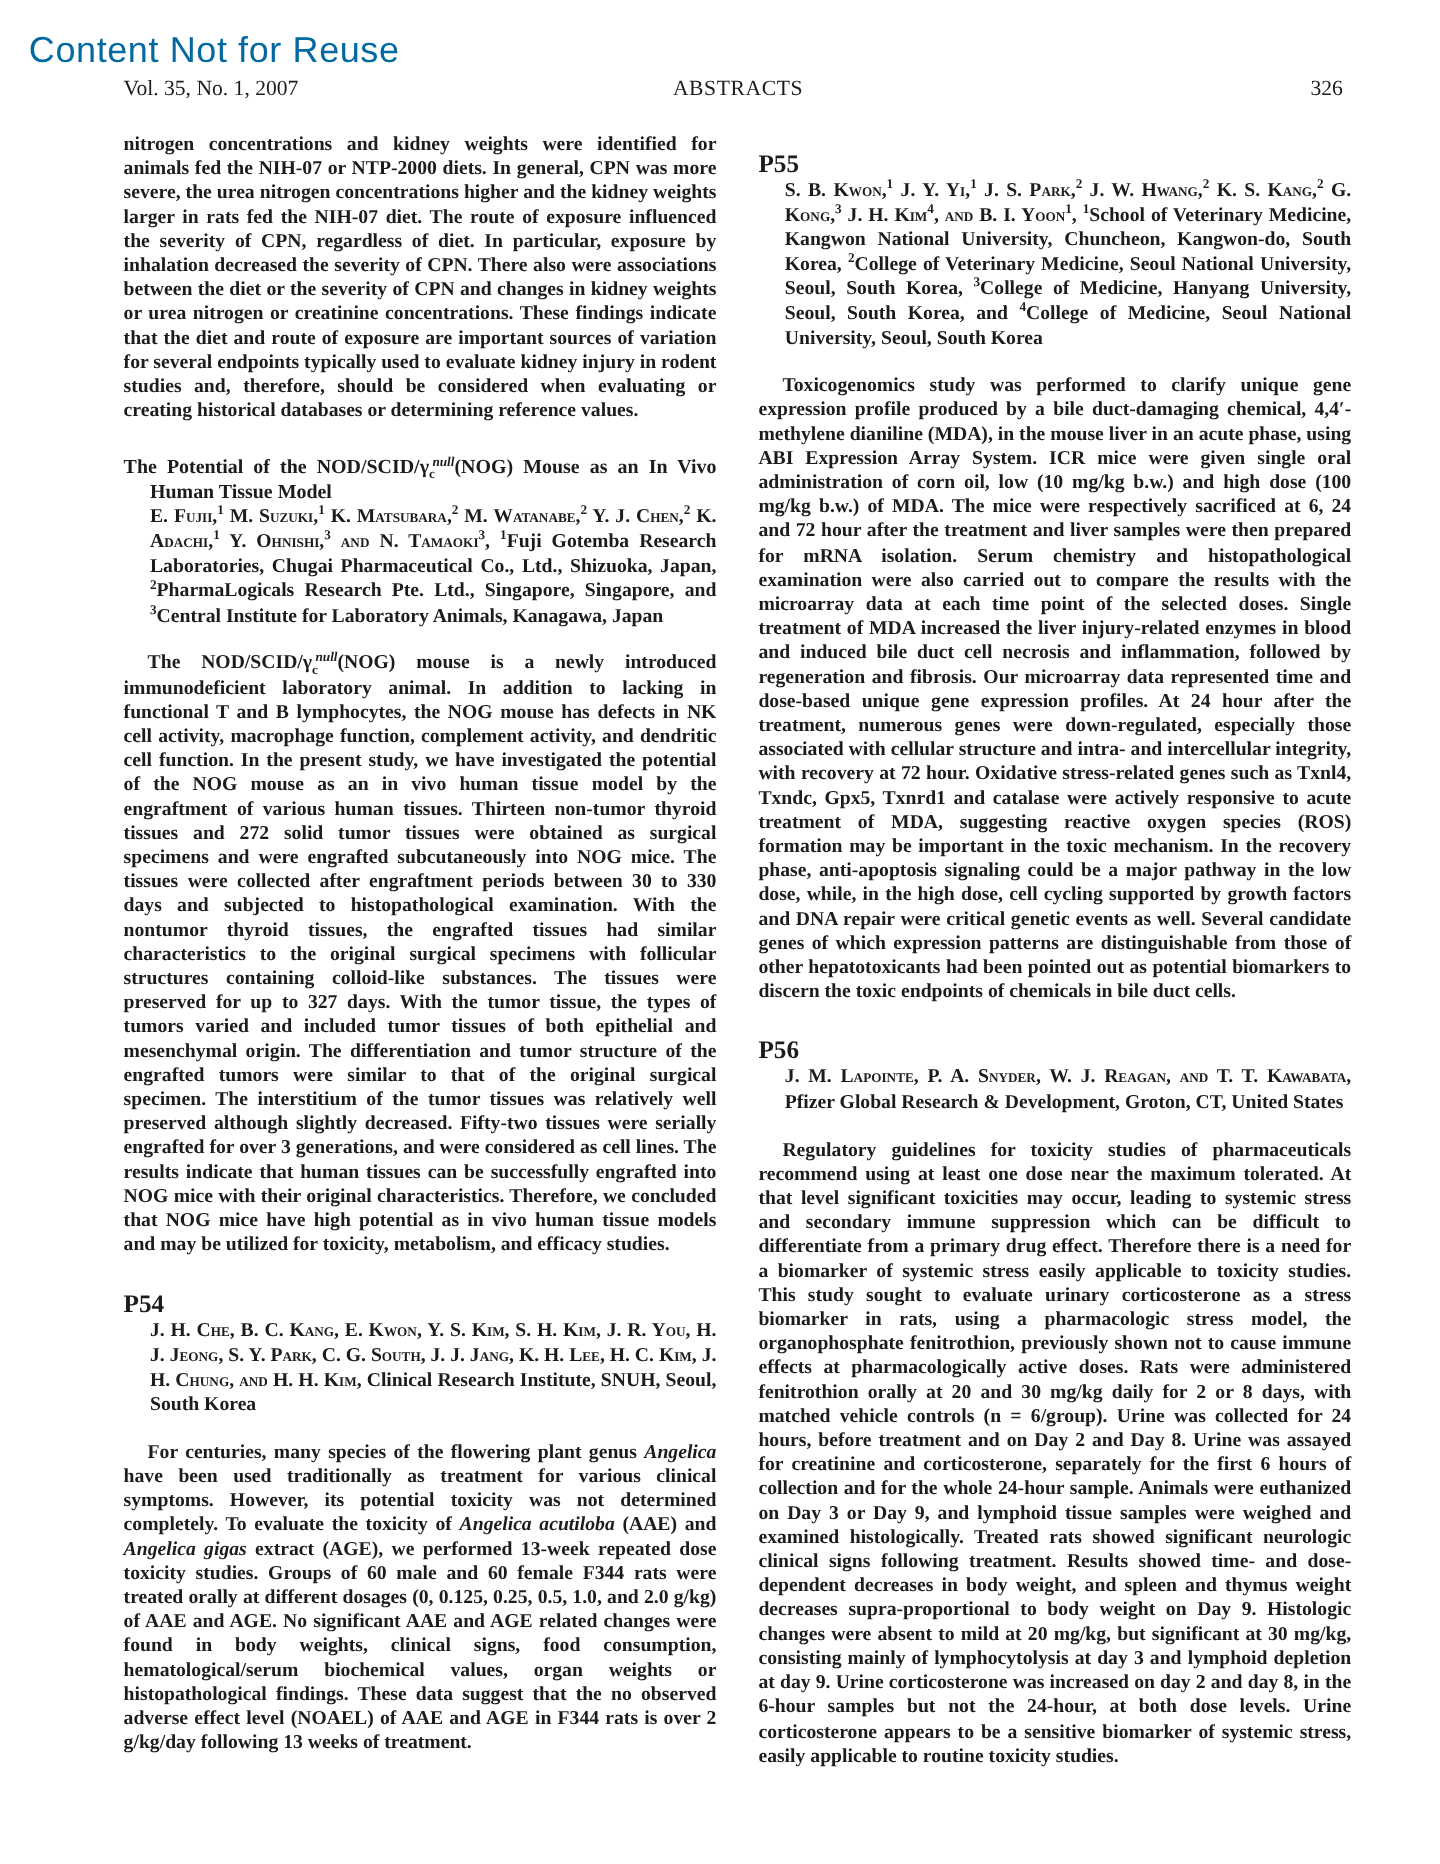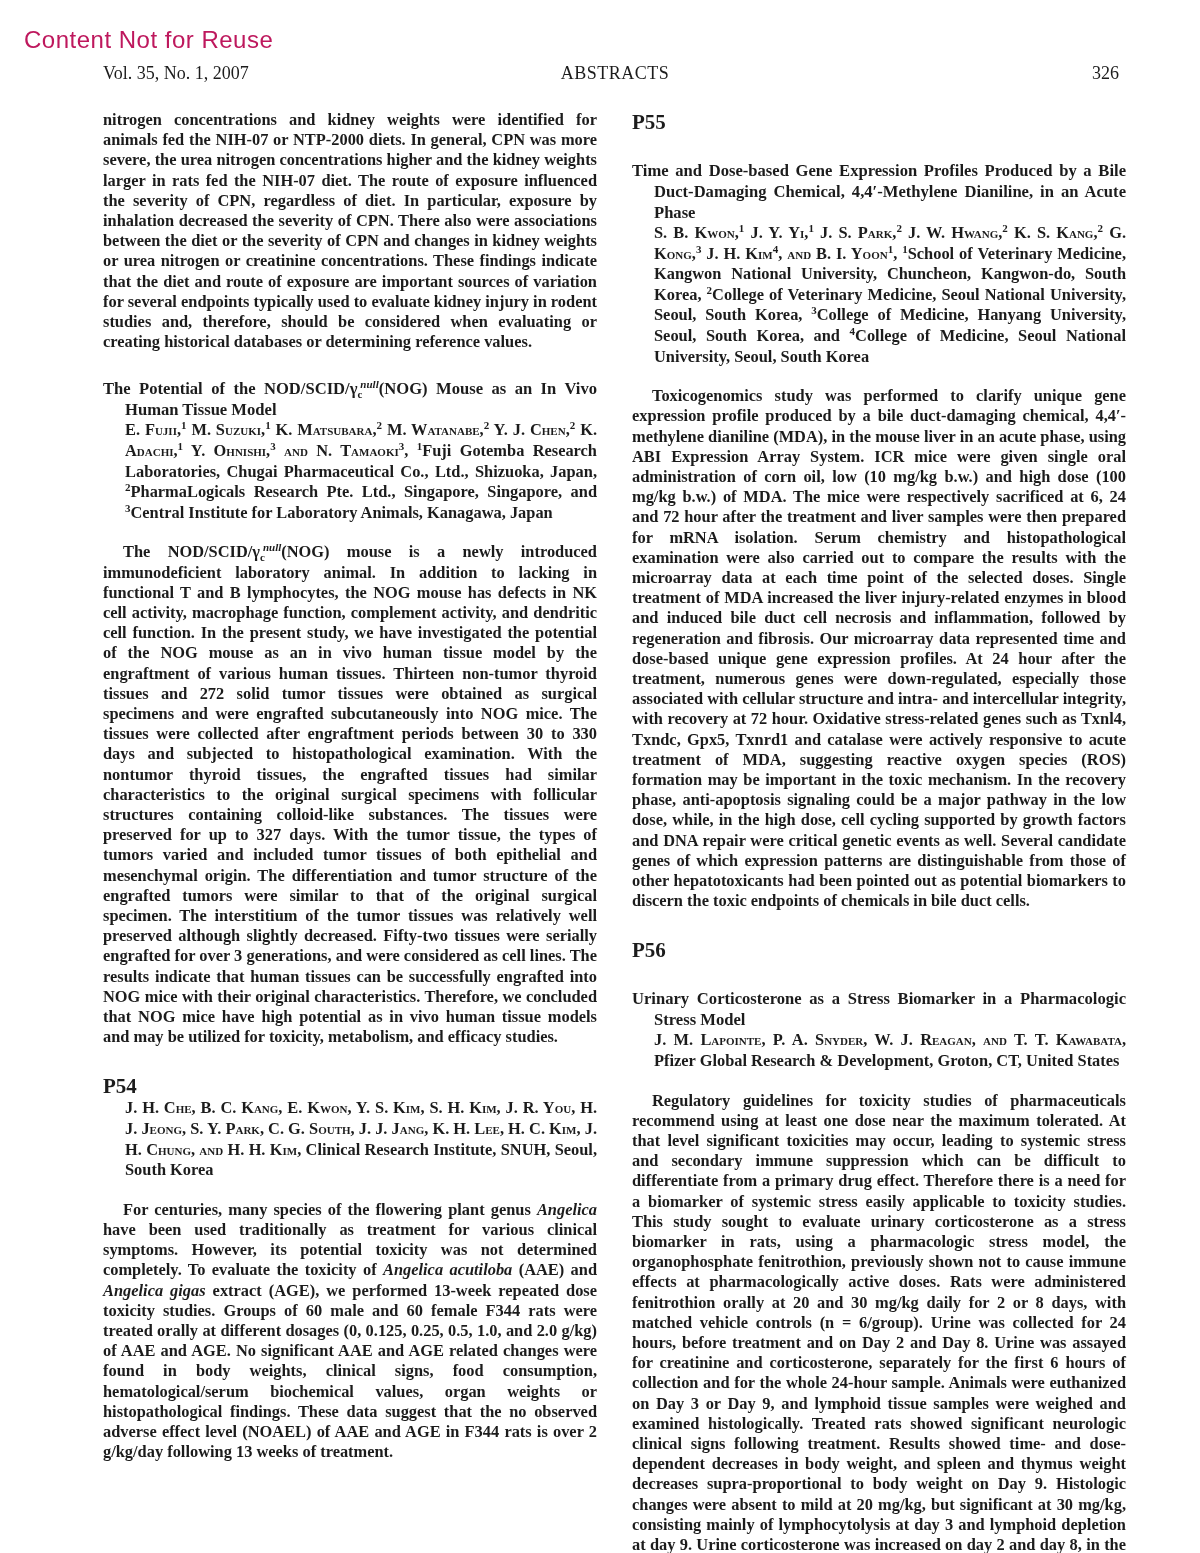--- a/index.html
+++ b/index.html
@@ -8,22 +8,22 @@
     width:1200px; height:1553px;
     margin:0 auto;
     background:#ffffff;
     font-family:"Liberation Serif", serif;
     color:#1c1c1c;
     overflow:hidden;
   }
   .watermark {
     position:absolute; left:24px; top:26px;
     font-family:"Liberation Sans", sans-serif;
-    font-size:24px; font-weight:400;
-    color:#be185d; letter-spacing:0.5px;
+    font-size:30px; font-weight:400;
+    color:#0369a1; letter-spacing:0.5px;
     white-space:nowrap;
   }
   .page-header {
     position:absolute; left:103px; top:62px; width:1024px;
     font-size:18px; line-height:22px;
   }
   .hdr-volume { position:absolute; left:0; top:0; }
   .hdr-title  { position:absolute; left:0; right:0; text-align:center; letter-spacing:0.5px; }
   .hdr-page   { position:absolute; right:8px; top:0; }
   .columns {
@@ -35,21 +35,21 @@
   .body {
     font-size:16.4px; line-height:20.2px;
     text-align:justify;
   }
   .abs-body { margin-top:19px; }
   .indent { text-indent:20px; }
   .abs-num {
     font-size:21px; font-weight:bold; line-height:24px;
     margin-top:27px;
   }
-  .abs-num.first { margin-top:0; }
+  .abs-num.first { margin-top:14px; }
   .abs-title {
     font-size:16.6px; font-weight:bold; line-height:21px;
     margin-top:26px;
     padding-left:22px; text-indent:-22px;
     text-align:justify;
   }
   .abs-authors {
     font-size:16.4px; line-height:20.6px;
     margin-left:22px;
     text-align:justify;
@@ -89,28 +89,26 @@
         <p class="abs-authors"><span class="sc">J. H. Che, B. C. Kang, E. Kwon, Y. S. Kim, S. H. Kim, J. R. You, H. J. Jeong, S. Y. Park, C. G. South, J. J. Jang, K. H. Lee, H. C. Kim, J. H. Chung, and H. H. Kim</span>, Clinical Research Institute, SNUH, Seoul, South Korea</p>
         <p class="body abs-body indent">For centuries, many species of the flowering plant genus <i>Angelica</i> have been used traditionally as treatment for various clinical symptoms. However, its potential toxicity was not determined completely. To evaluate the toxicity of <i>Angelica acutiloba</i> (AAE) and <i>Angelica gigas</i> extract (AGE), we performed 13-week repeated dose toxicity studies. Groups of 60 male and 60 female F344 rats were treated orally at different dosages (0, 0.125, 0.25, 0.5, 1.0, and 2.0 g/kg) of AAE and AGE. No significant AAE and AGE related changes were found in body weights, clinical signs, food consumption, hematological/serum biochemical values, organ weights or histopathological findings. These data suggest that the no observed adverse effect level (NOAEL) of AAE and AGE in F344 rats is over 2 g/kg/day following 13 weeks of treatment.</p>
       </section>
 
     </div>
 
     <div class="col">
 
       <section>
         <h2 class="abs-num first">P55</h2>
-        <h3 class="abs-title">Time and Dose-based Gene Expression Profiles Produced by a Bile Duct-Damaging Chemical, 4,4′-Methylene Dianiline, in an Acute Phase</h3>
         <p class="abs-authors"><span class="sc">S. B. Kwon,<sup>1</sup> J. Y. Yi,<sup>1</sup> J. S. Park,<sup>2</sup> J. W. Hwang,<sup>2</sup> K. S. Kang,<sup>2</sup> G. Kong,<sup>3</sup> J. H. Kim<sup>4</sup>, and B. I. Yoon<sup>1</sup></span>, <sup>1</sup>School of Veterinary Medicine, Kangwon National University, Chuncheon, Kangwon-do, South Korea, <sup>2</sup>College of Veterinary Medicine, Seoul National University, Seoul, South Korea, <sup>3</sup>College of Medicine, Hanyang University, Seoul, South Korea, and <sup>4</sup>College of Medicine, Seoul National University, Seoul, South Korea</p>
         <p class="body abs-body indent">Toxicogenomics study was performed to clarify unique gene expression profile produced by a bile duct-damaging chemical, 4,4′-methylene dianiline (MDA), in the mouse liver in an acute phase, using ABI Expression Array System. ICR mice were given single oral administration of corn oil, low (10 mg/kg b.w.) and high dose (100 mg/kg b.w.) of MDA. The mice were respectively sacrificed at 6, 24 and 72 hour after the treatment and liver samples were then prepared for mRNA isolation. Serum chemistry and histopathological examination were also carried out to compare the results with the microarray data at each time point of the selected doses. Single treatment of MDA increased the liver injury-related enzymes in blood and induced bile duct cell necrosis and inflammation, followed by regeneration and fibrosis. Our microarray data represented time and dose-based unique gene expression profiles. At 24 hour after the treatment, numerous genes were down-regulated, especially those associated with cellular structure and intra- and intercellular integrity, with recovery at 72 hour. Oxidative stress-related genes such as Txnl4, Txndc, Gpx5, Txnrd1 and catalase were actively responsive to acute treatment of MDA, suggesting reactive oxygen species (ROS) formation may be important in the toxic mechanism. In the recovery phase, anti-apoptosis signaling could be a major pathway in the low dose, while, in the high dose, cell cycling supported by growth factors and DNA repair were critical genetic events as well. Several candidate genes of which expression patterns are distinguishable from those of other hepatotoxicants had been pointed out as potential biomarkers to discern the toxic endpoints of chemicals in bile duct cells.</p>
       </section>
 
       <section>
         <h2 class="abs-num">P56</h2>
-        <h3 class="abs-title">Urinary Corticosterone as a Stress Biomarker in a Pharmacologic Stress Model</h3>
         <p class="abs-authors"><span class="sc">J. M. Lapointe, P. A. Snyder, W. J. Reagan, and T. T. Kawabata</span>, Pfizer Global Research &amp; Development, Groton, CT, United States</p>
         <p class="body abs-body indent">Regulatory guidelines for toxicity studies of pharmaceuticals recommend using at least one dose near the maximum tolerated. At that level significant toxicities may occur, leading to systemic stress and secondary immune suppression which can be difficult to differentiate from a primary drug effect. Therefore there is a need for a biomarker of systemic stress easily applicable to toxicity studies. This study sought to evaluate urinary corticosterone as a stress biomarker in rats, using a pharmacologic stress model, the organophosphate fenitrothion, previously shown not to cause immune effects at pharmacologically active doses. Rats were administered fenitrothion orally at 20 and 30 mg/kg daily for 2 or 8 days, with matched vehicle controls (n = 6/group). Urine was collected for 24 hours, before treatment and on Day 2 and Day 8. Urine was assayed for creatinine and corticosterone, separately for the first 6 hours of collection and for the whole 24-hour sample. Animals were euthanized on Day 3 or Day 9, and lymphoid tissue samples were weighed and examined histologically. Treated rats showed significant neurologic clinical signs following treatment. Results showed time- and dose-dependent decreases in body weight, and spleen and thymus weight decreases supra-proportional to body weight on Day 9. Histologic changes were absent to mild at 20 mg/kg, but significant at 30 mg/kg, consisting mainly of lymphocytolysis at day 3 and lymphoid depletion at day 9. Urine corticosterone was increased on day 2 and day 8, in the 6-hour samples but not the 24-hour, at both dose levels. Urine corticosterone appears to be a sensitive biomarker of systemic stress, easily applicable to routine toxicity studies.</p>
       </section>
 
     </div>
 
   </div>
 </div>
 
 </body></html>

